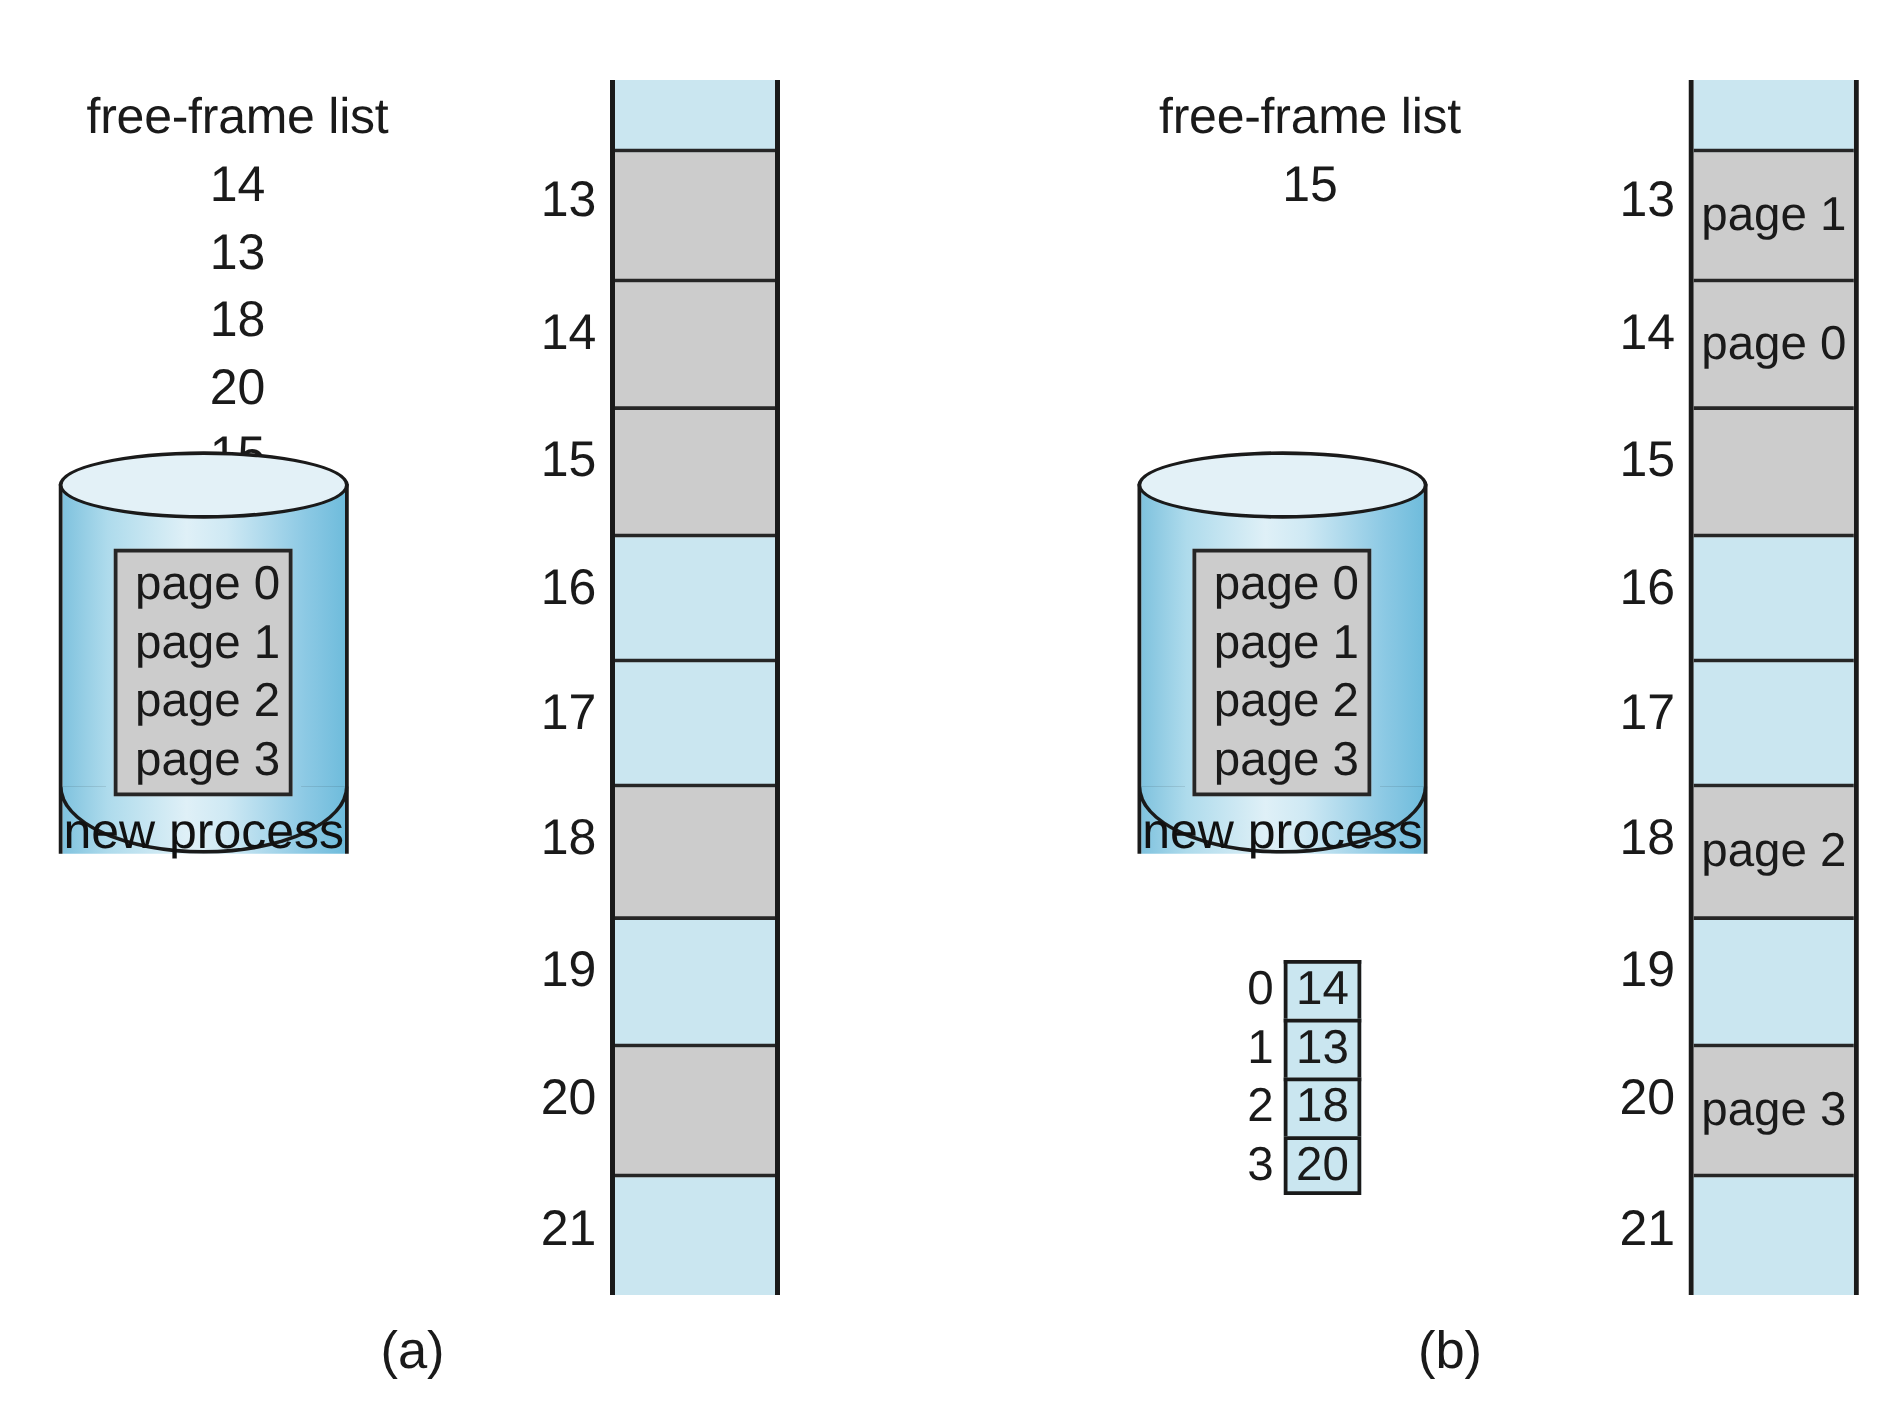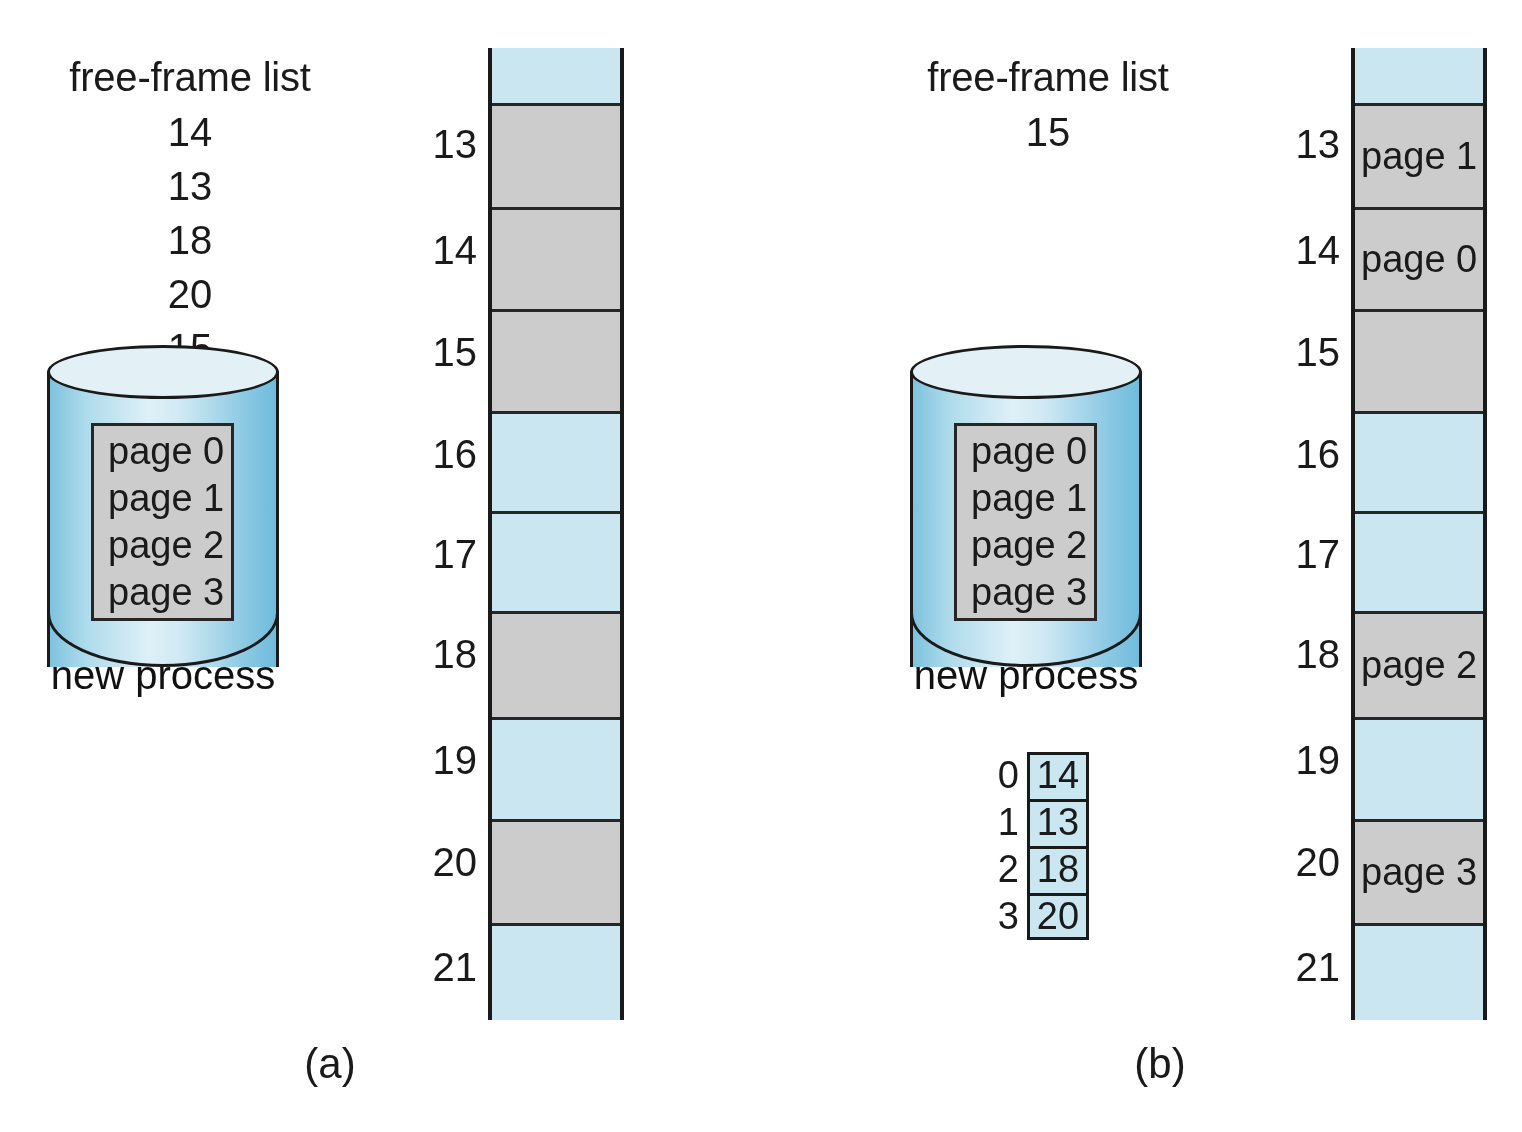--- a/index.html
+++ b/index.html
@@ -10,21 +10,21 @@
   body {
     width: 1522px;
     height: 1132px;
     position: relative;
     font-family: "Liberation Sans", sans-serif;
     color: #1a1a1a;
     overflow: hidden;
   }
   .stage {
     position: absolute;
-    left: 0; top: 0;
+    left: 0; top: 16px;
     width: 1522px;
     height: 1000px;
   }
   .abs { position: absolute; }
 
   
   .ffl-title {
     font-size: 40px;
     letter-spacing: -0.2px;
     text-align: center;
@@ -95,21 +95,20 @@
     line-height: 47px;
     color: #1a1a1a;
     white-space: nowrap;
   }
   .cyl-caption {
     position: absolute;
     font-size: 40px;
     white-space: nowrap;
     color: #111111;
     text-align: center;
-    margin-top: 26px;
   }
 
   
   .mem-col {
     position: absolute;
     border-left: 4px solid #1a1a1a;
     border-right: 4px solid #1a1a1a;
     box-sizing: border-box;
   }
   .mem-frame {

